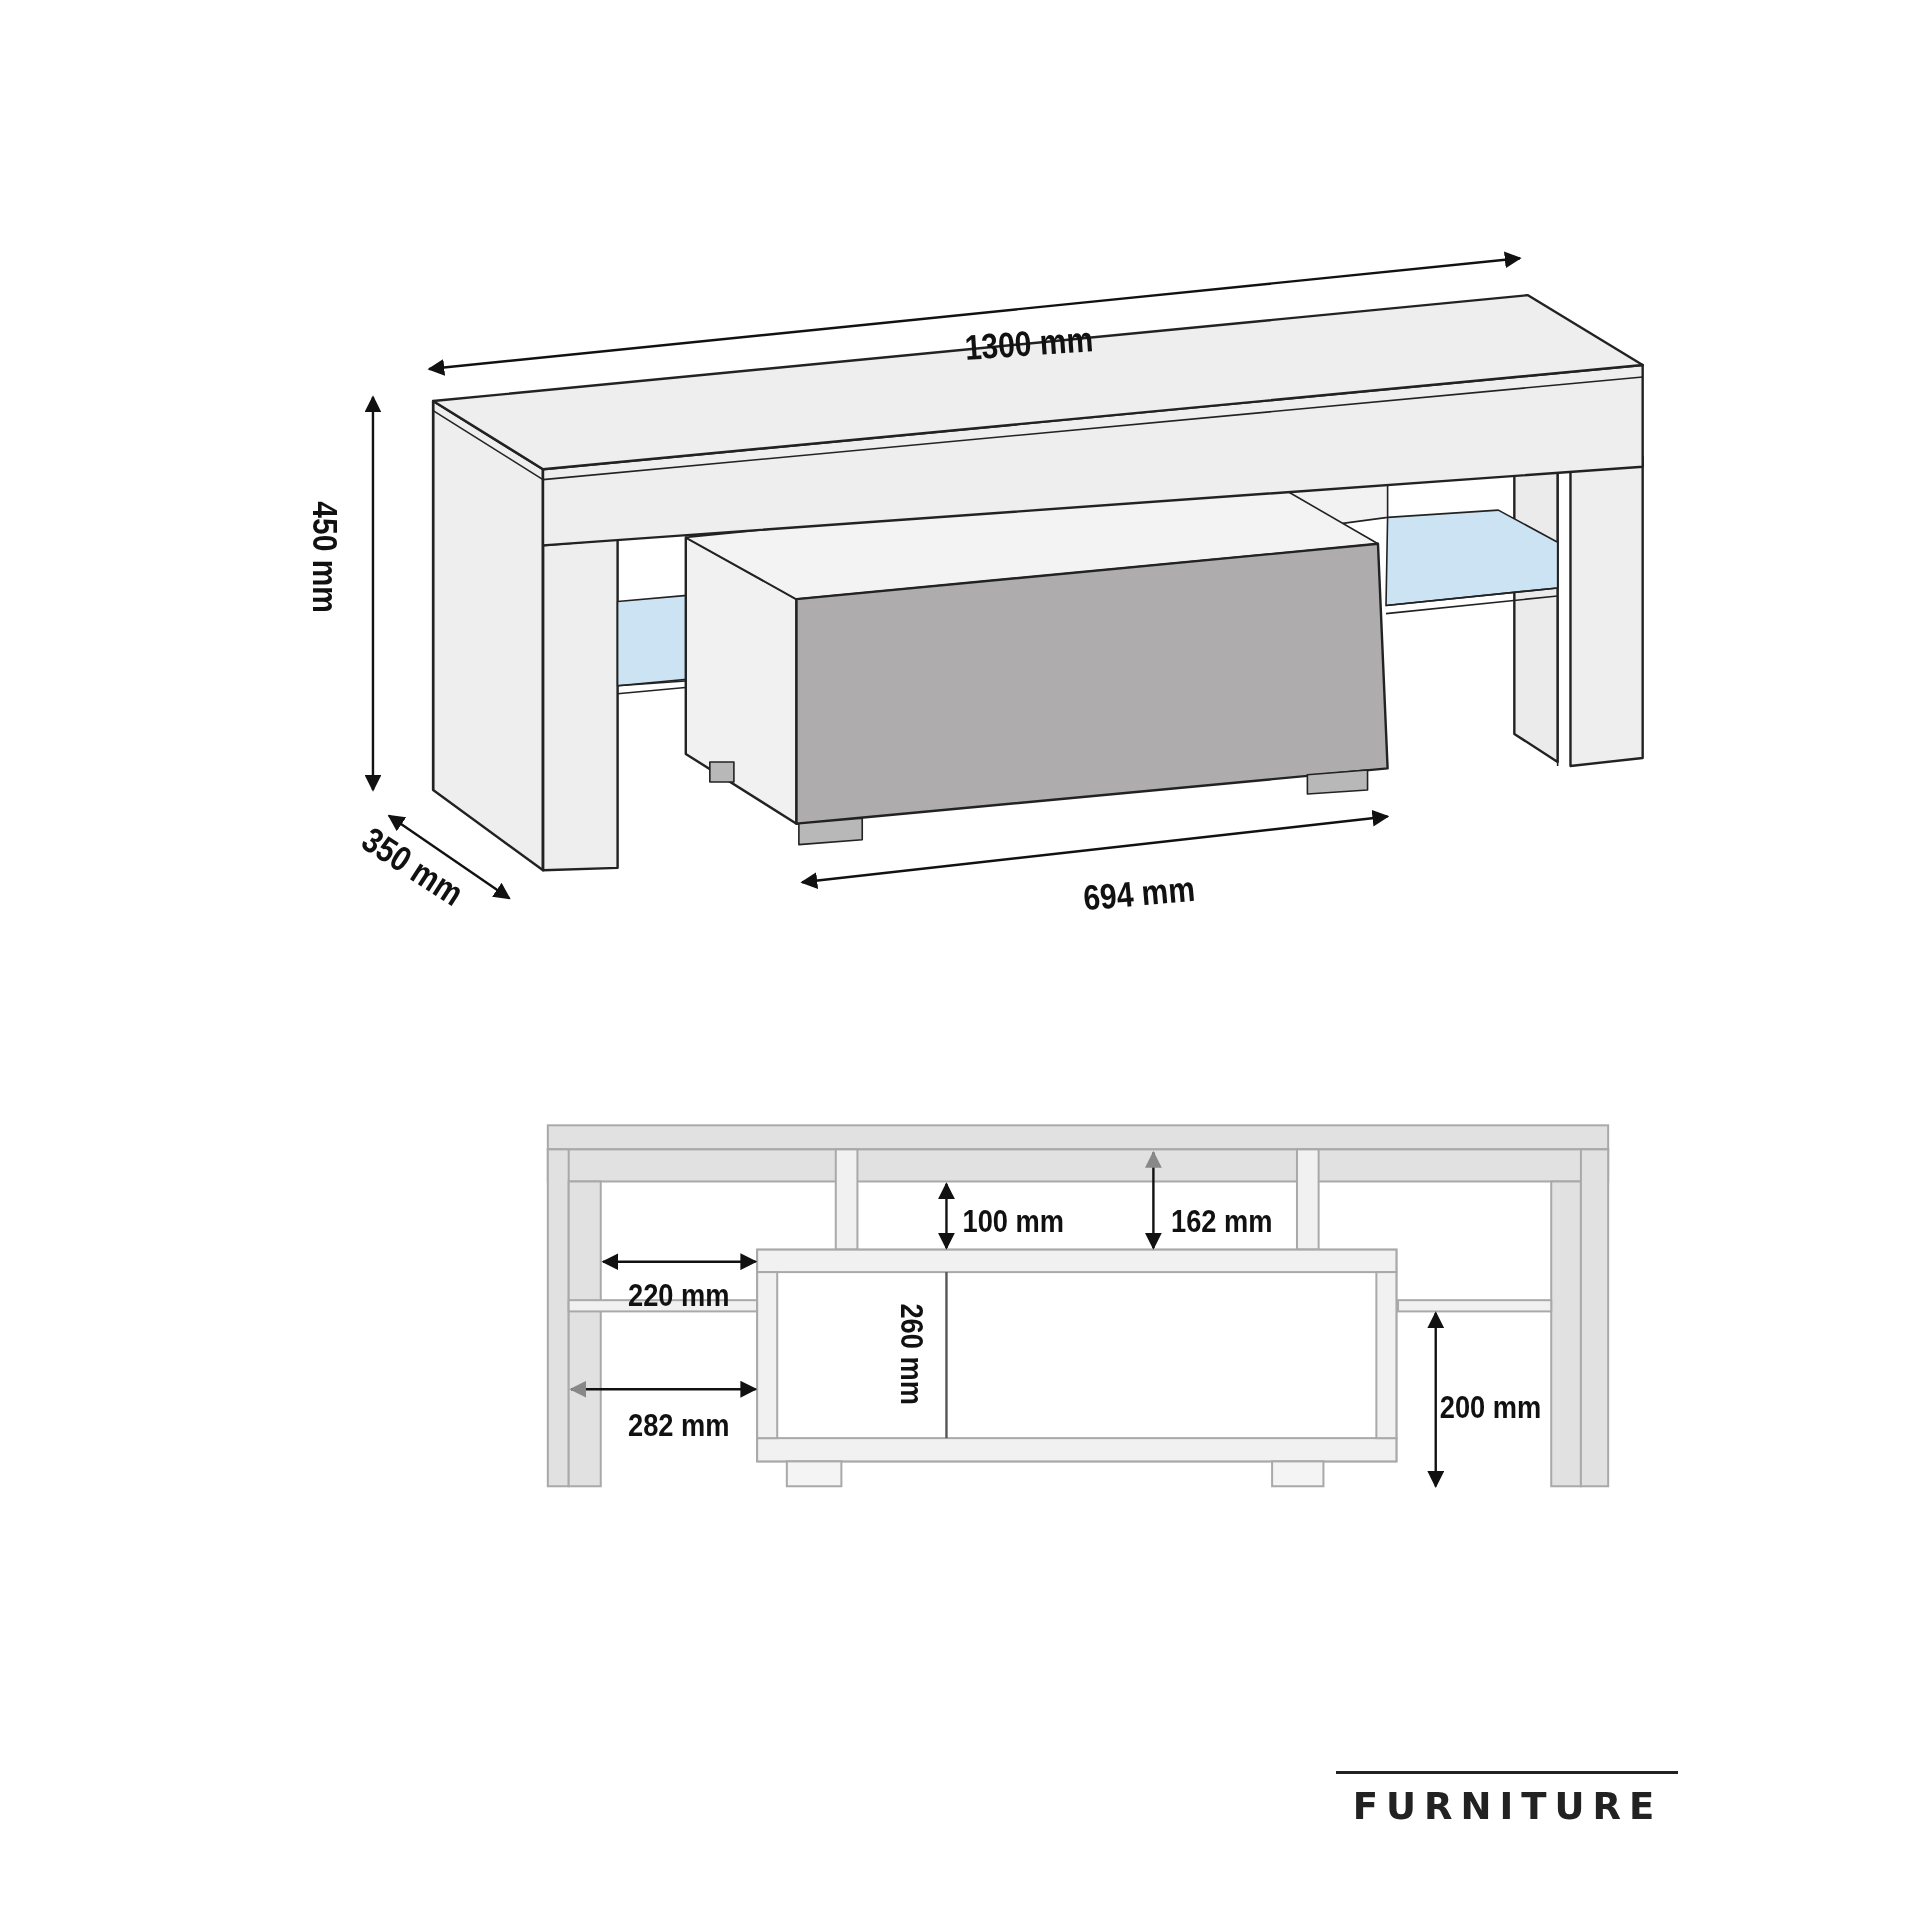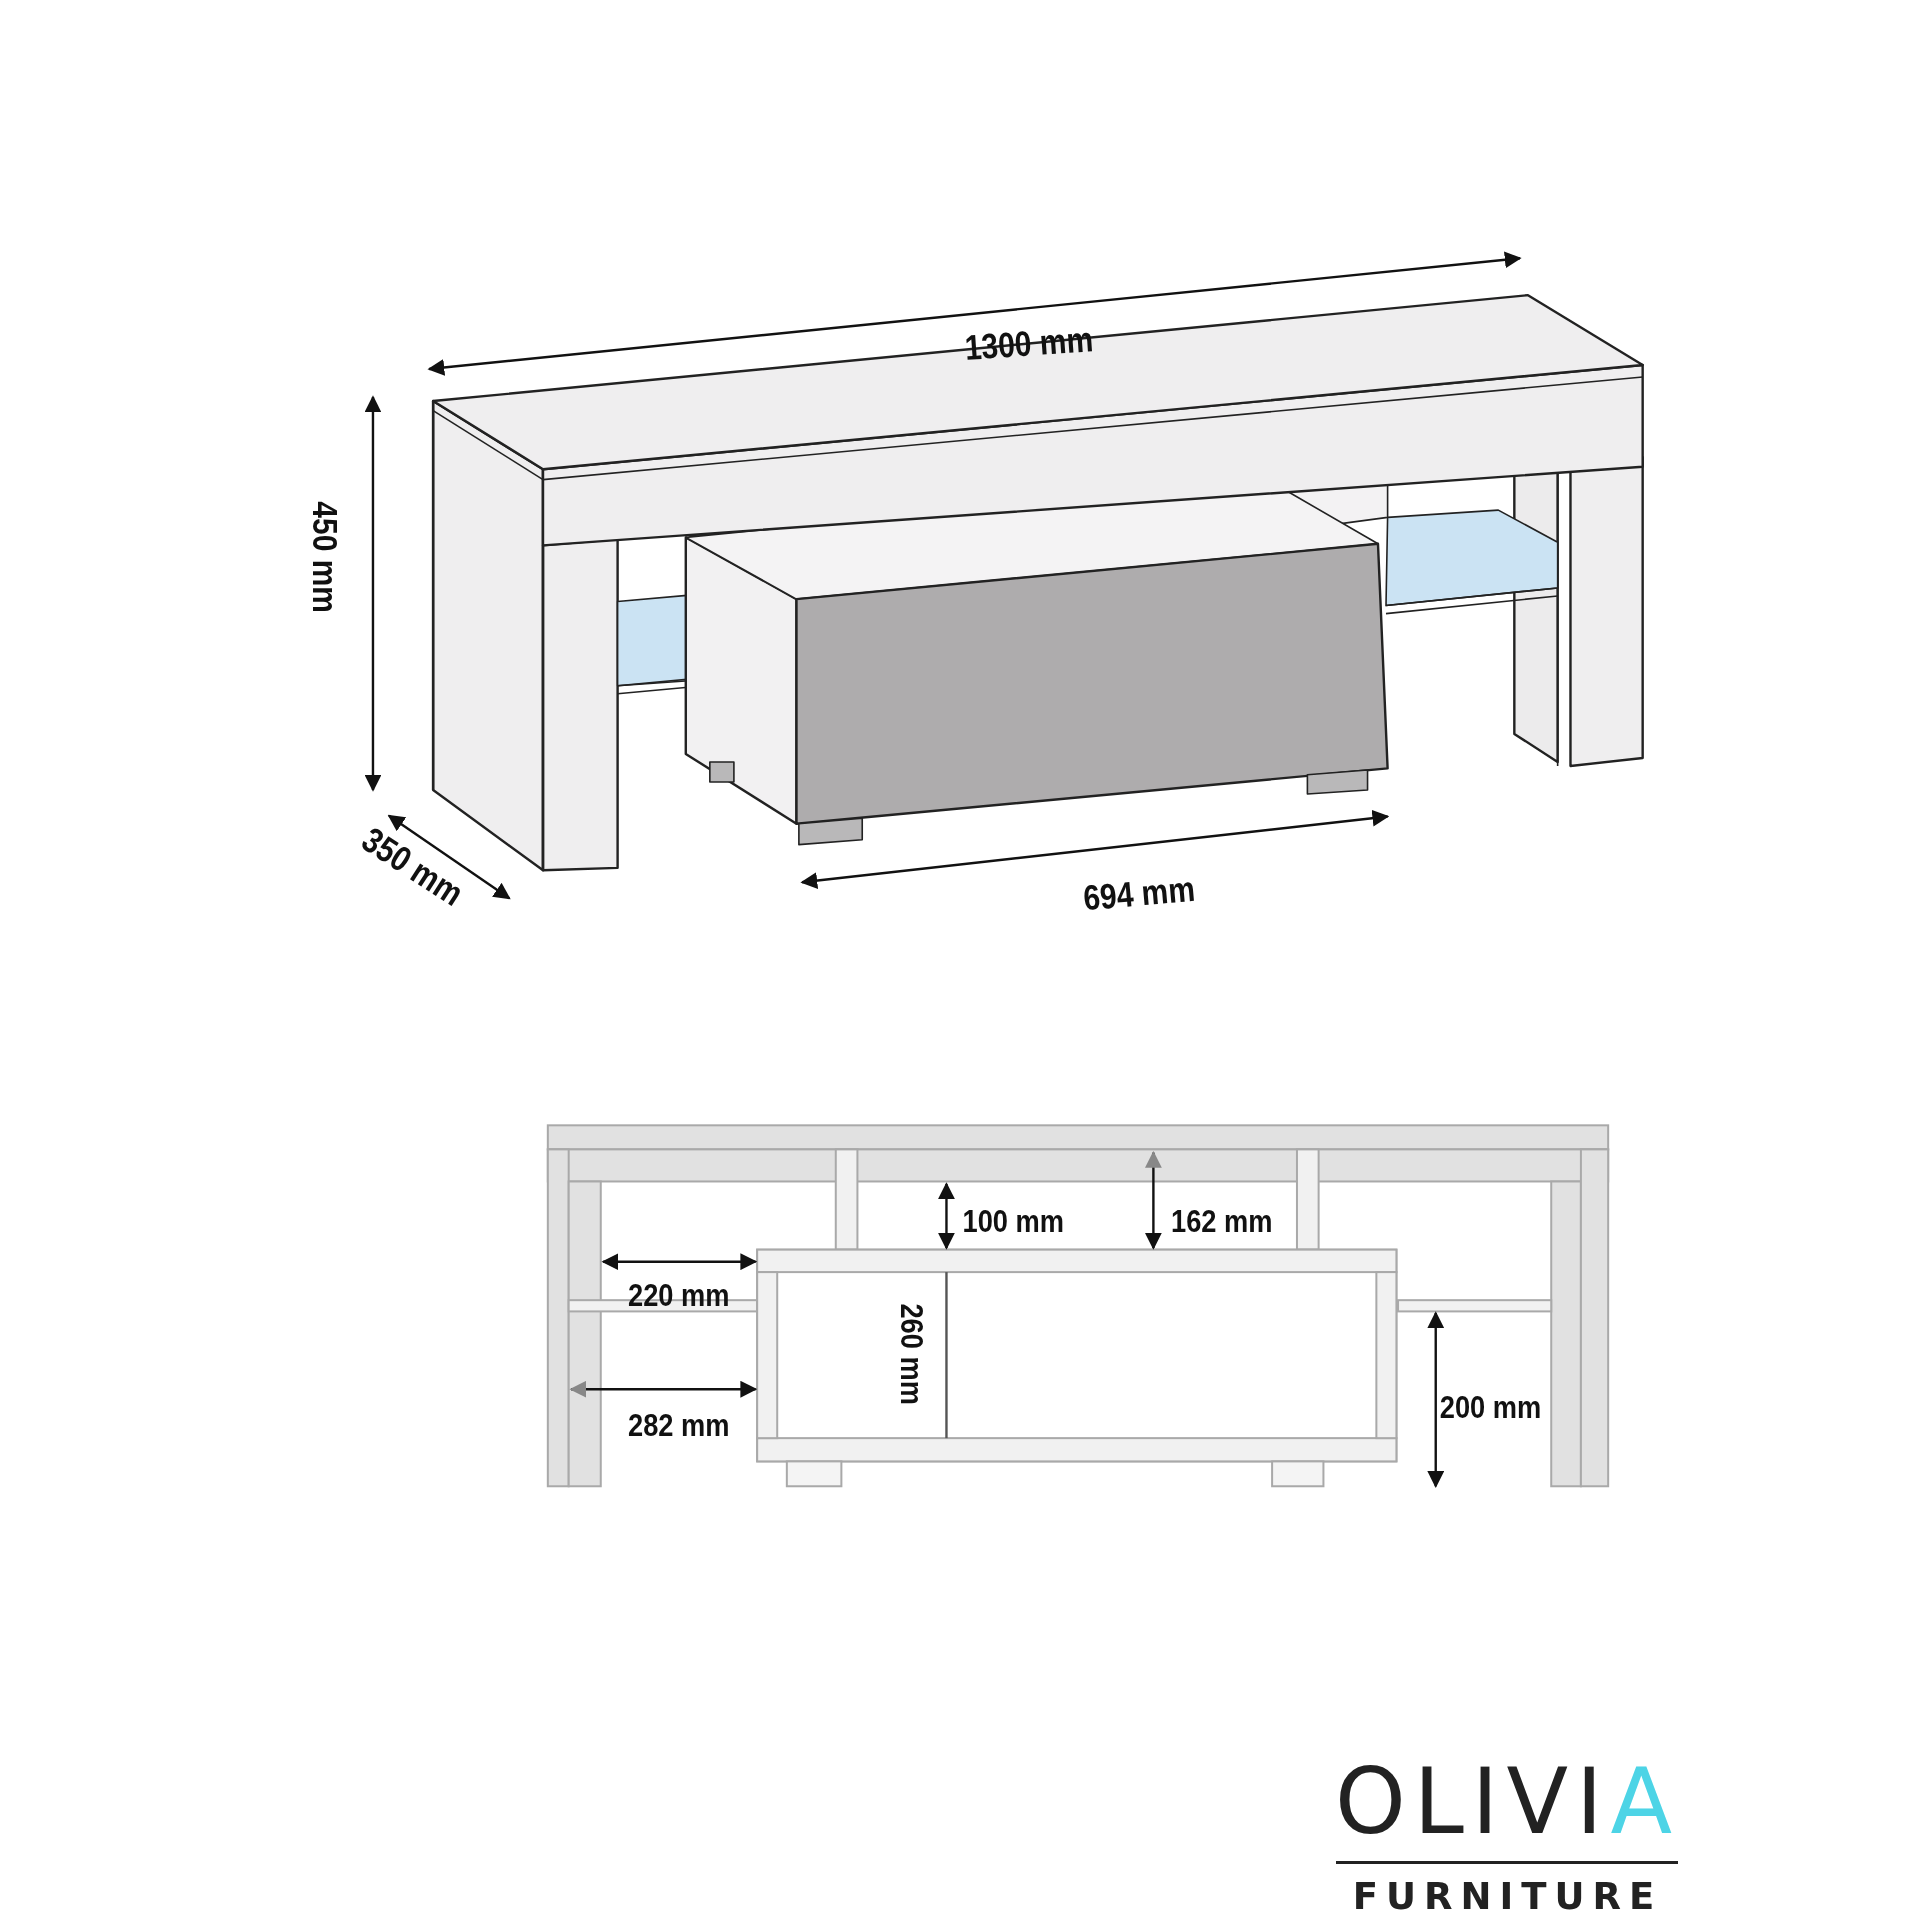--- a/index.html
+++ b/index.html
@@ -120,17 +120,16 @@
   </g>
   <text class="dim" x="0" y="0" font-size="40" transform="translate(1200 1536) scale(0.85 1)">100 mm</text>
   <text class="dim" x="0" y="0" font-size="40" transform="translate(1460 1536) scale(0.85 1)">162 mm</text>
   <text class="dim" x="0" y="0" font-size="40" transform="translate(783 1628) scale(0.85 1)">220 mm</text>
   <text class="dim" x="0" y="0" font-size="40" transform="translate(783 1790) scale(0.85 1)">282 mm</text>
   <text class="dim" x="0" y="0" font-size="40" transform="translate(1123 1625) rotate(90) scale(0.85 1)">260 mm</text>
   <text class="dim" x="0" y="0" font-size="40" transform="translate(1795 1768) scale(0.85 1)">200 mm</text>
 </svg>
 
 <div class="logo">
-  <div class="logo-word"><span>OLIVI</span><span class="accent">A</span></div>
   <div class="logo-rule"></div>
   <div class="logo-sub">FURNITURE</div>
 </div>
 
 
 </body></html>

